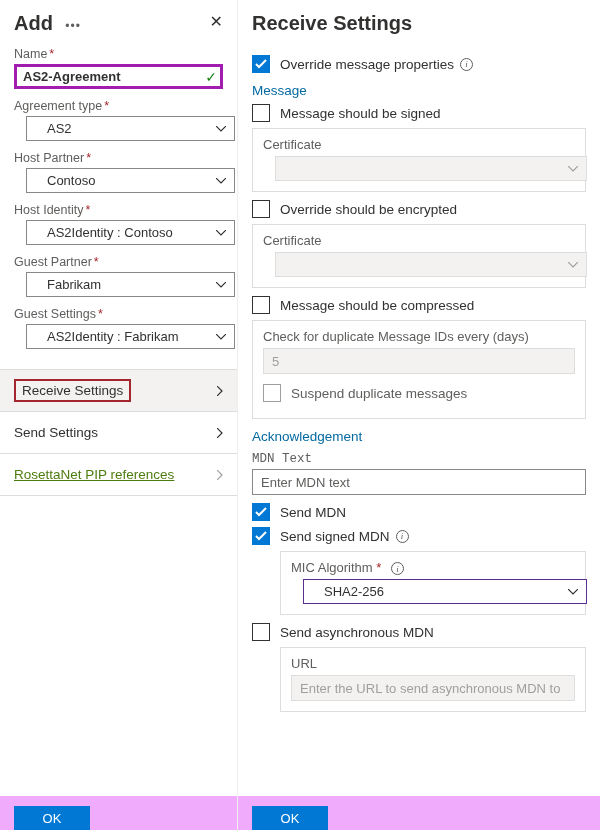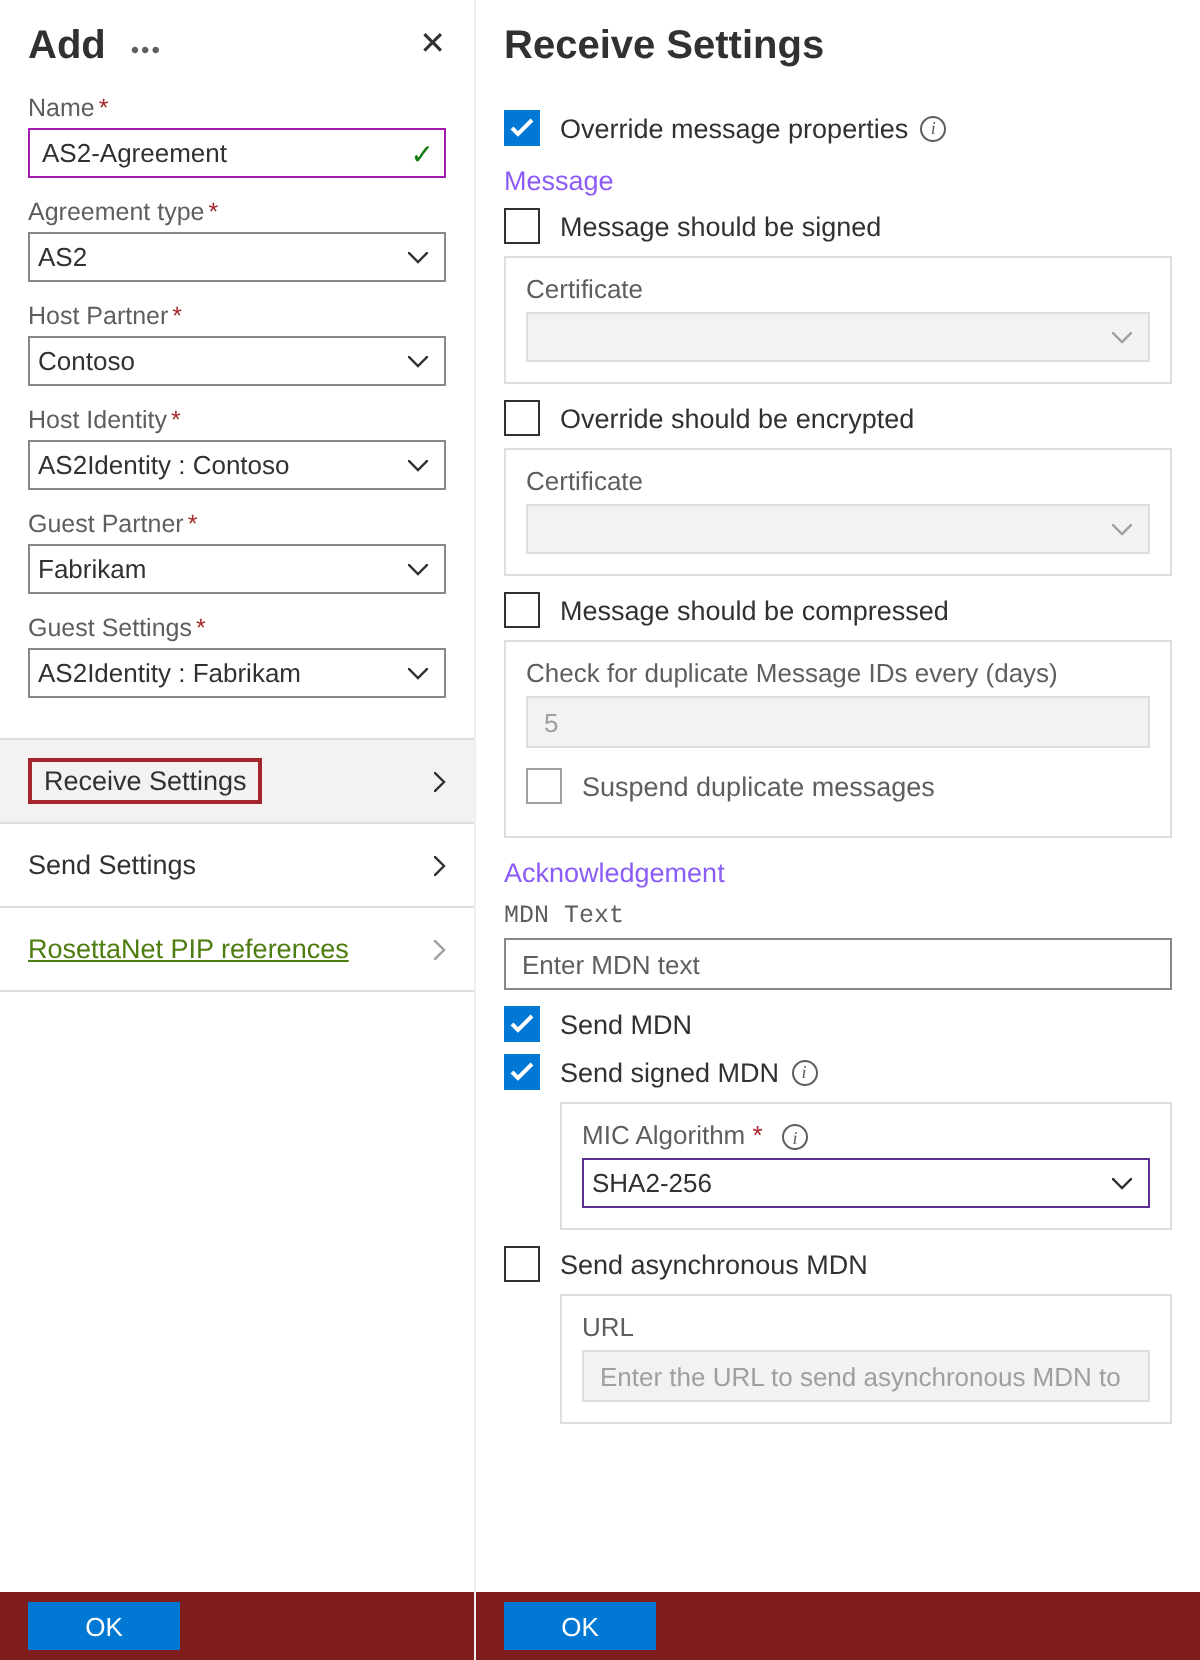--- a/index.html
+++ b/index.html
@@ -8,45 +8,45 @@
   .panel-right { flex: 1; display: flex; flex-direction: column; position: relative; }
   .hdr { padding: 12px 14px 8px 14px; position: relative; }
   .hdr-title { font-size: 20px; font-weight: 600; color: #323130; display: inline-block; }
   .hdr .dots { margin-left: 8px; color: #605e5c; font-size: 12px; letter-spacing: 1px; vertical-align: middle; }
   .close-x { position: absolute; right: 14px; top: 12px; font-size: 16px; color: #323130; cursor: pointer; }
   .form { padding: 4px 14px 10px 14px; }
   .fld { margin-bottom: 10px; }
   .lbl { font-size: 12.5px; color: #605e5c; display: block; margin-bottom: 3px; }
   .req::after { content: "*"; color: #a4262c; margin-left: 2px; }
   .txt { width: 100%; height: 25px; border: 1px solid #8a8886; padding: 0 22px 0 6px; font-size: 13px; color: #323130; outline: none; }
-  .txt.named { border: 1px solid #a21caf; }
+  .txt.named { border: 3px solid #a21caf; font-weight: bold; }
   .txt-wrap { position: relative; }
   .check-ok { position: absolute; right: 6px; top: 50%; transform: translateY(-50%); color: #107c10; font-size: 14px; }
-  .sel { width: 100%; height: 25px; border: 1px solid #8a8886; padding: 0 22px 0 4px; background: #fff; font-size: 13px; color: #323130; position: relative; display: flex; align-items: center; }
+  .sel { width: 100%; height: 25px; border: 1px solid #8a8886; padding: 0 22px 0 20px; background: #fff; font-size: 13px; color: #323130; position: relative; display: flex; align-items: center; margin-left: 12px; }
   .chevron { position: absolute; right: 8px; top: 50%; transform: translateY(-50%); }
   .chevron svg { display: block; }
   .nav { border-top: 1px solid #ddd; }
   .nav-item { height: 42px; display: flex; align-items: center; justify-content: space-between; padding: 0 14px; border-bottom: 1px solid #ddd; font-size: 13.5px; color: #323130; cursor: pointer; }
   .nav-item.selected { background: #f3f2f1; }
   .nav-item.disabled { color: #4d7c0f; text-decoration: underline; }
   .nav-item .label-box { padding: 2px 6px; }
   .nav-item.selected .label-box { border: 2px solid #a4262c; }
   .chev-r svg { display: block; }
-  .ok-bar { height: 34px; display: flex; align-items: center; padding: 0 14px; background: #7f1d1d; margin-top: auto; }
+  .ok-bar { height: 34px; display: flex; align-items: flex-end; padding: 0 14px; background: #f0abfc; margin-top: auto; }
   .ok-btn { background: #0078d4; color: #fff; border: none; width: 76px; height: 24px; font-size: 13px; cursor: pointer; }
   .panel-right .hdr-title { font-size: 20px; }
   .body-r { padding: 6px 14px 10px 14px; overflow: hidden; }
   .row { display: flex; align-items: center; margin: 6px 0; }
   .cb { width: 18px; height: 18px; border: 1px solid #323130; margin-right: 10px; flex-shrink: 0; display: flex; align-items: center; justify-content: center; cursor: pointer; }
   .cb.checked { background: #0078d4; border-color: #0078d4; }
   .cb.checked svg { display: block; }
   .cb svg { display: none; }
   .cb-lbl { font-size: 13.5px; color: #323130; }
   .info-ic { margin-left: 6px; width: 13px; height: 13px; border: 1px solid #605e5c; border-radius: 50%; display: inline-flex; align-items: center; justify-content: center; font-size: 9px; color: #605e5c; font-style: italic; font-family: serif; }
-  .sec-title { font-size: 13.5px; color: #8b5cf6; margin: 10px 0 4px 0; }
+  .sec-title { font-size: 13.5px; color: #0369a1; margin: 10px 0 4px 0; }
   .box { border: 1px solid #ddd; padding: 8px 10px 10px 10px; margin-bottom: 8px; }
   .box-lbl { font-size: 13px; color: #605e5c; margin-bottom: 4px; display:block; }
   .sel-dis { background: #f3f2f1; border: 1px solid #ddd; color: #a19f9d; }
   .txt-plain { width: 100%; height: 26px; border: 1px solid #8a8886; padding: 0 8px; font-size: 13px; color: #323130; }
   .txt-plain::placeholder { color: #605e5c; }
   .txt-dis { background: #f3f2f1; border: 1px solid #ddd; color: #a19f9d; }
   .txt-dis::placeholder { color: #a19f9d; }
   .indent { margin-left: 28px; }
   .sel-purple { border: 1px solid #5b2e91; }
   .small-lbl { font-size: 12.5px; color: #605e5c; font-family: Liberation Mono, monospace; }

